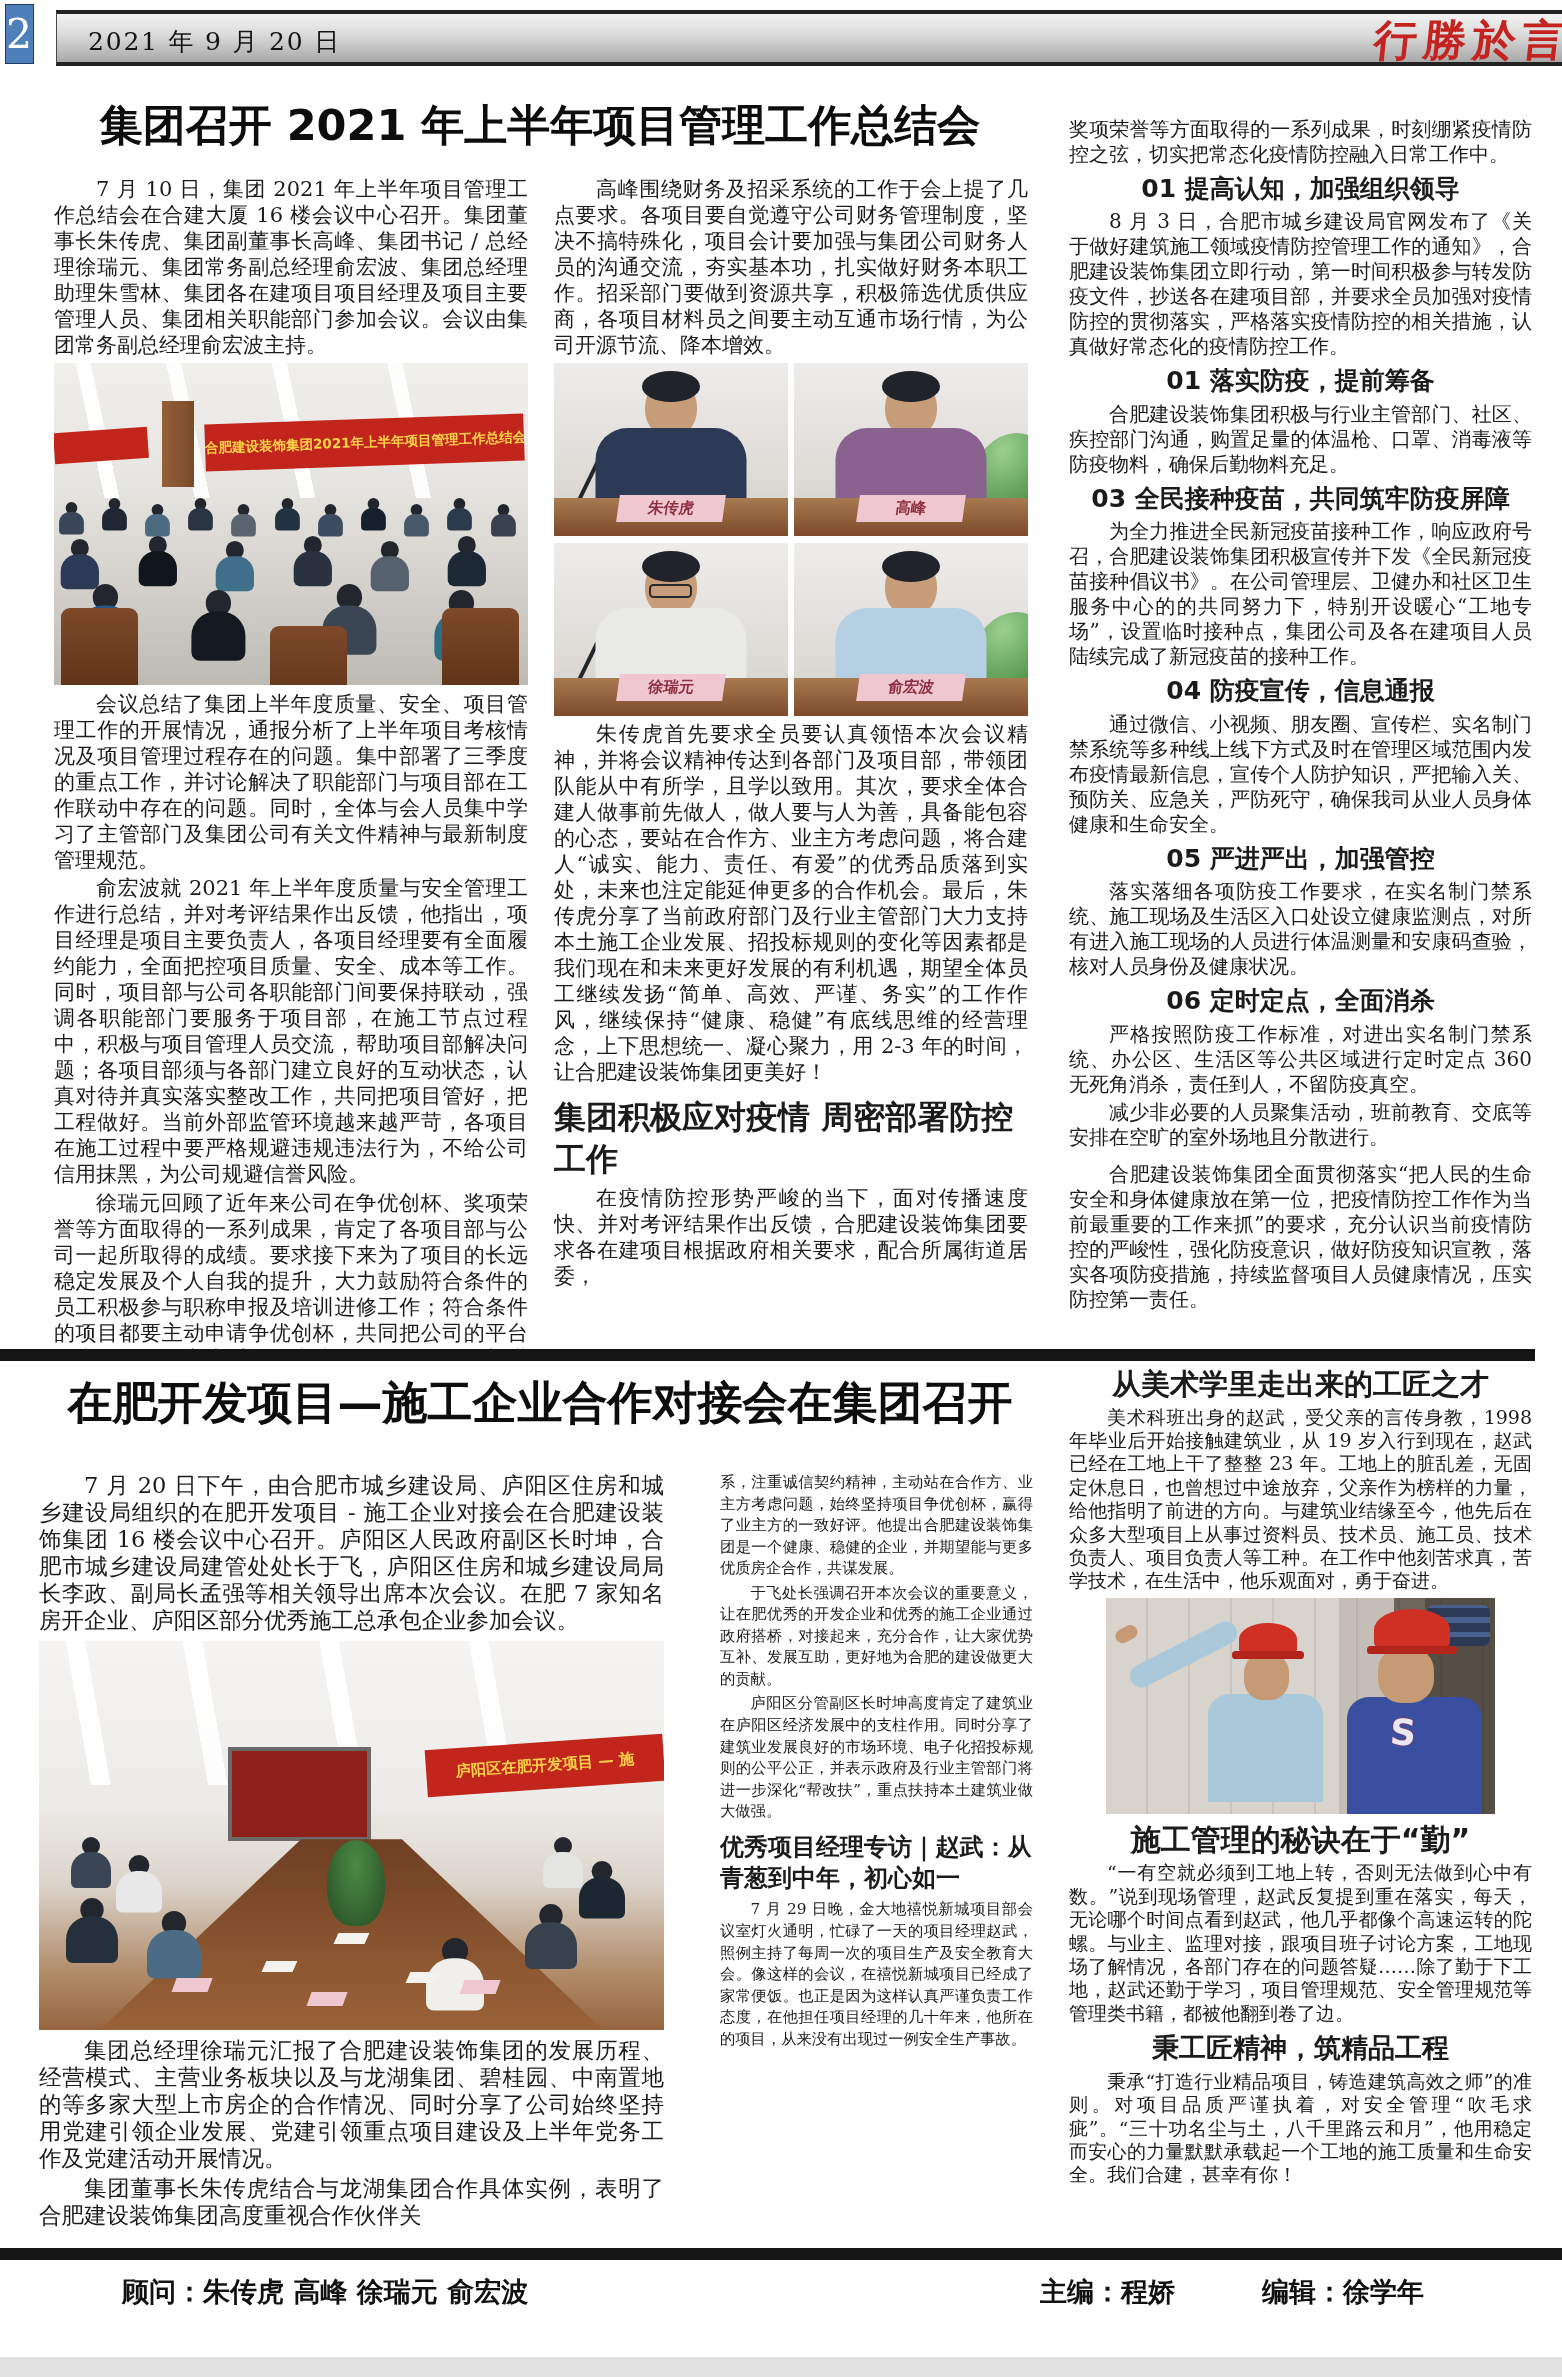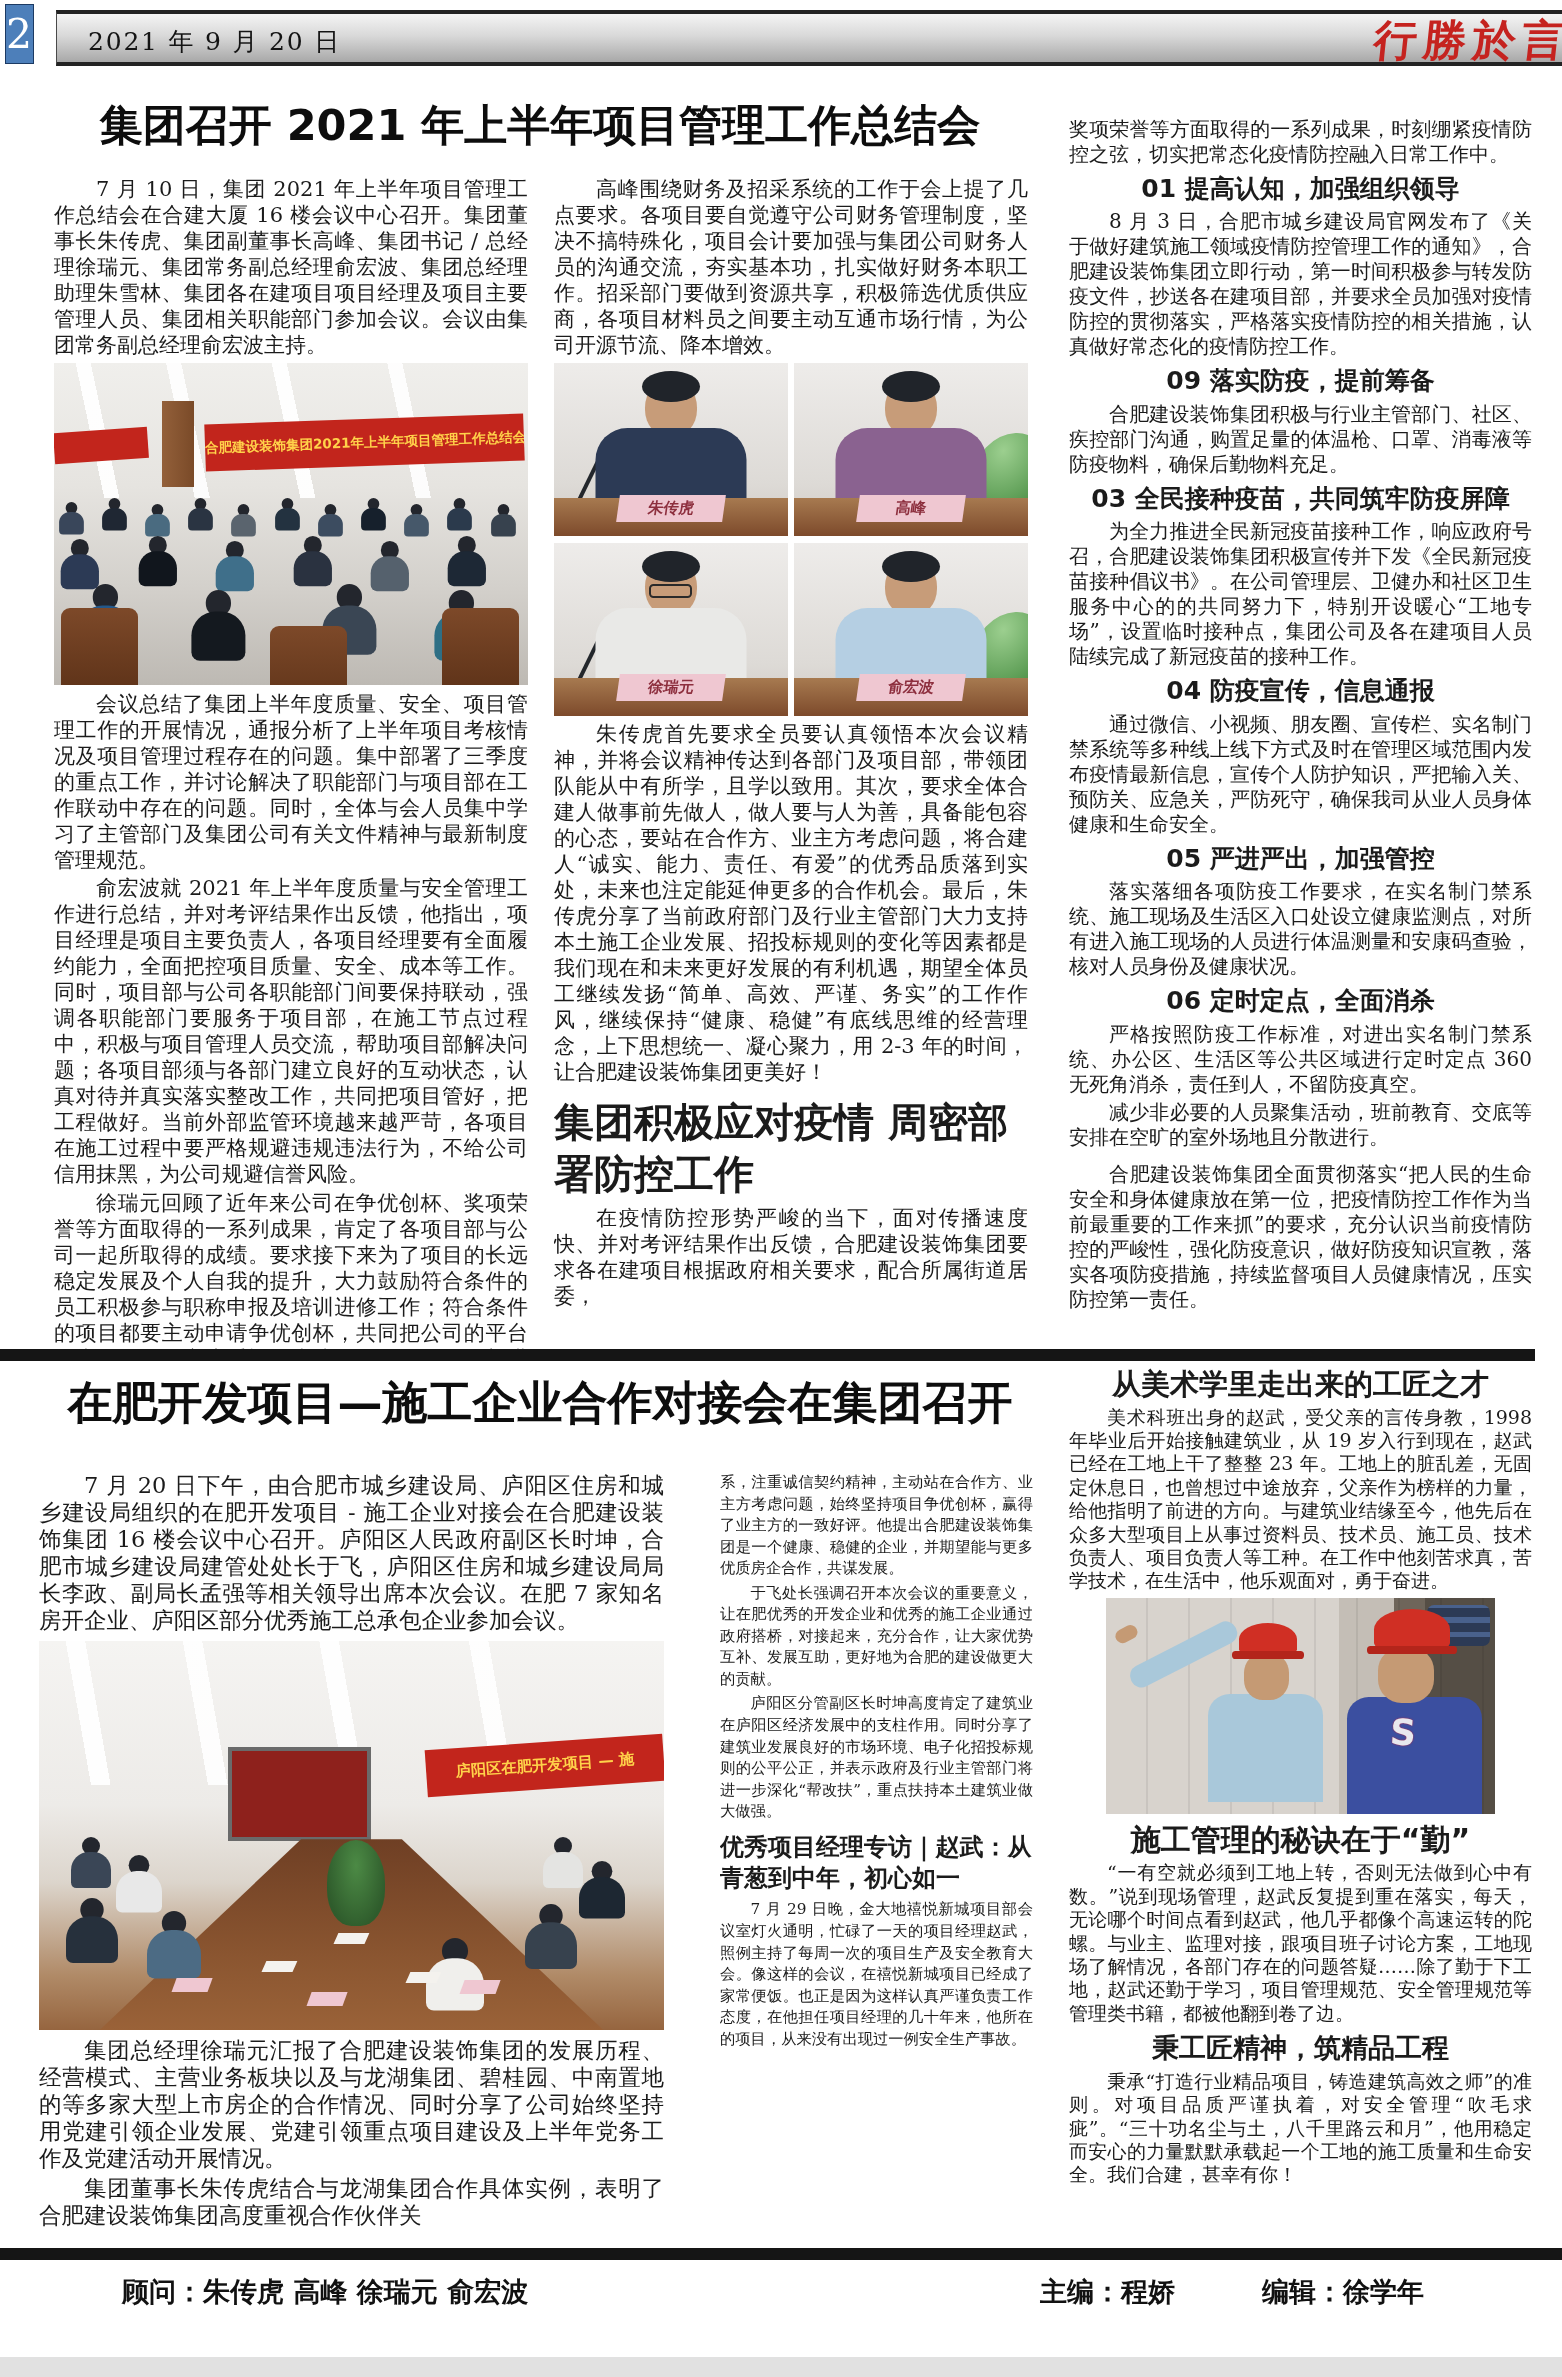--- a/index.html
+++ b/index.html
@@ -22,21 +22,21 @@
   .h-a2{left:52px;top:1376px;width:976px;font-size:45px;line-height:54px;}
   .col{position:absolute;text-align:justify;overflow:hidden;}
   .col p{margin:0 0 2.7px 0;text-indent:2em;}
   .col p.ni{text-indent:0;}
   .c1{left:54px;top:176px;width:474px;height:1175px;font-size:21px;line-height:26px;}
   .c2{left:554px;top:176px;width:474px;height:1175px;font-size:21px;line-height:26px;}
   .c3{left:1069px;top:117px;width:463px;height:1231px;font-size:20px;line-height:25px;}
   .cA{left:39px;top:1472px;width:625px;height:776px;font-size:22.5px;line-height:27px;}
   .cB{left:720px;top:1472px;width:313px;height:776px;font-size:15.3px;line-height:21.6px;}
   .cR{left:1069px;top:1362px;width:463px;height:887px;font-size:19px;line-height:23.4px;}
-  .subhead{font-family:"DejaVu Sans",sans-serif;font-weight:900;font-size:40px;line-height:52px;
+  .subhead{font-family:"DejaVu Sans",sans-serif;font-weight:900;font-size:32px;line-height:42px;
            text-indent:0 !important;margin:10.8px 0 5.4px 0 !important;text-align:left;}
   .subhead-b{font-family:"DejaVu Sans",sans-serif;font-weight:900;font-size:24px;line-height:31.5px;
            text-indent:0 !important;margin:9px 0 4.5px 0 !important;text-align:left;}
   .numhead{font-family:"DejaVu Sans",sans-serif;font-weight:900;font-size:25px;line-height:38px;
            text-align:center;text-indent:0 !important;margin:1.8px 0 !important;}
   .cR .numhead{font-size:27px;line-height:40px;}
   
   .rule{position:absolute;height:11.7px;background:#151515;}
   .rule1{left:0;top:1349px;width:1535px;}
   .rule2{left:0;top:2248px;width:1563px;}
@@ -232,21 +232,21 @@
     </div>
     <p>朱传虎首先要求全员要认真领悟本次会议精神，并将会议精神传达到各部门及项目部，带领团队能从中有所学，且学以致用。其次，要求全体合建人做事前先做人，做人要与人为善，具备能包容的心态，要站在合作方、业主方考虑问题，将合建人“诚实、能力、责任、有爱”的优秀品质落到实处，未来也注定能延伸更多的合作机会。最后，朱传虎分享了当前政府部门及行业主管部门大力支持本土施工企业发展、招投标规则的变化等因素都是我们现在和未来更好发展的有利机遇，期望全体员工继续发扬“简单、高效、严谨、务实”的工作作风，继续保持“健康、稳健”有底线思维的经营理念，上下思想统一、凝心聚力，用 2-3 年的时间，让合肥建设装饰集团更美好！</p>
     <p class="subhead">集团积极应对疫情 周密部署防控工作</p>
     <p>在疫情防控形势严峻的当下，面对传播速度快、并对考评结果作出反馈，合肥建设装饰集团要求各在建项目根据政府相关要求，配合所属街道居委，</p>
   </div>
 
   <div class="col c3">
     <p class="ni">奖项荣誉等方面取得的一系列成果，时刻绷紧疫情防控之弦，切实把常态化疫情防控融入日常工作中。</p>
     <p class="numhead">01 提高认知，加强组织领导</p>
     <p>8 月 3 日，合肥市城乡建设局官网发布了《关于做好建筑施工领域疫情防控管理工作的通知》，合肥建设装饰集团立即行动，第一时间积极参与转发防疫文件，抄送各在建项目部，并要求全员加强对疫情防控的贯彻落实，严格落实疫情防控的相关措施，认真做好常态化的疫情防控工作。</p>
-    <p class="numhead">09 落实防疫，提前筹备</p>
+    <p class="numhead">01 落实防疫，提前筹备</p>
     <p>合肥建设装饰集团积极与行业主管部门、社区、疾控部门沟通，购置足量的体温枪、口罩、消毒液等防疫物料，确保后勤物料充足。</p>
     <p class="numhead">03 全民接种疫苗，共同筑牢防疫屏障</p>
     <p>为全力推进全民新冠疫苗接种工作，响应政府号召，合肥建设装饰集团积极宣传并下发《全民新冠疫苗接种倡议书》。在公司管理层、卫健办和社区卫生服务中心的的共同努力下，特别开设暖心“工地专场”，设置临时接种点，集团公司及各在建项目人员陆续完成了新冠疫苗的接种工作。</p>
     <p class="numhead">04 防疫宣传，信息通报</p>
     <p>通过微信、小视频、朋友圈、宣传栏、实名制门禁系统等多种线上线下方式及时在管理区域范围内发布疫情最新信息，宣传个人防护知识，严把输入关、预防关、应急关，严防死守，确保我司从业人员身体健康和生命安全。</p>
     <p class="numhead">05 严进严出，加强管控</p>
     <p>落实落细各项防疫工作要求，在实名制门禁系统、施工现场及生活区入口处设立健康监测点，对所有进入施工现场的人员进行体温测量和安康码查验，核对人员身份及健康状况。</p>
     <p class="numhead">06 定时定点，全面消杀</p>
     <p>严格按照防疫工作标准，对进出实名制门禁系统、办公区、生活区等公共区域进行定时定点 360 无死角消杀，责任到人，不留防疫真空。</p>
     <p>减少非必要的人员聚集活动，班前教育、交底等安排在空旷的室外场地且分散进行。</p>

